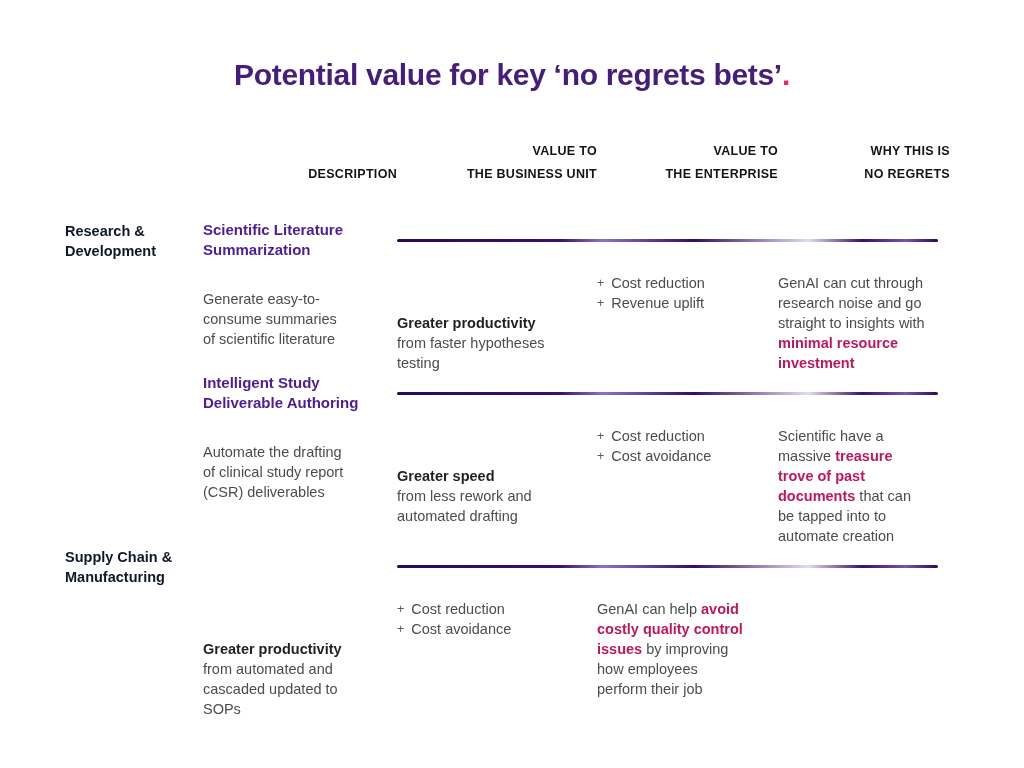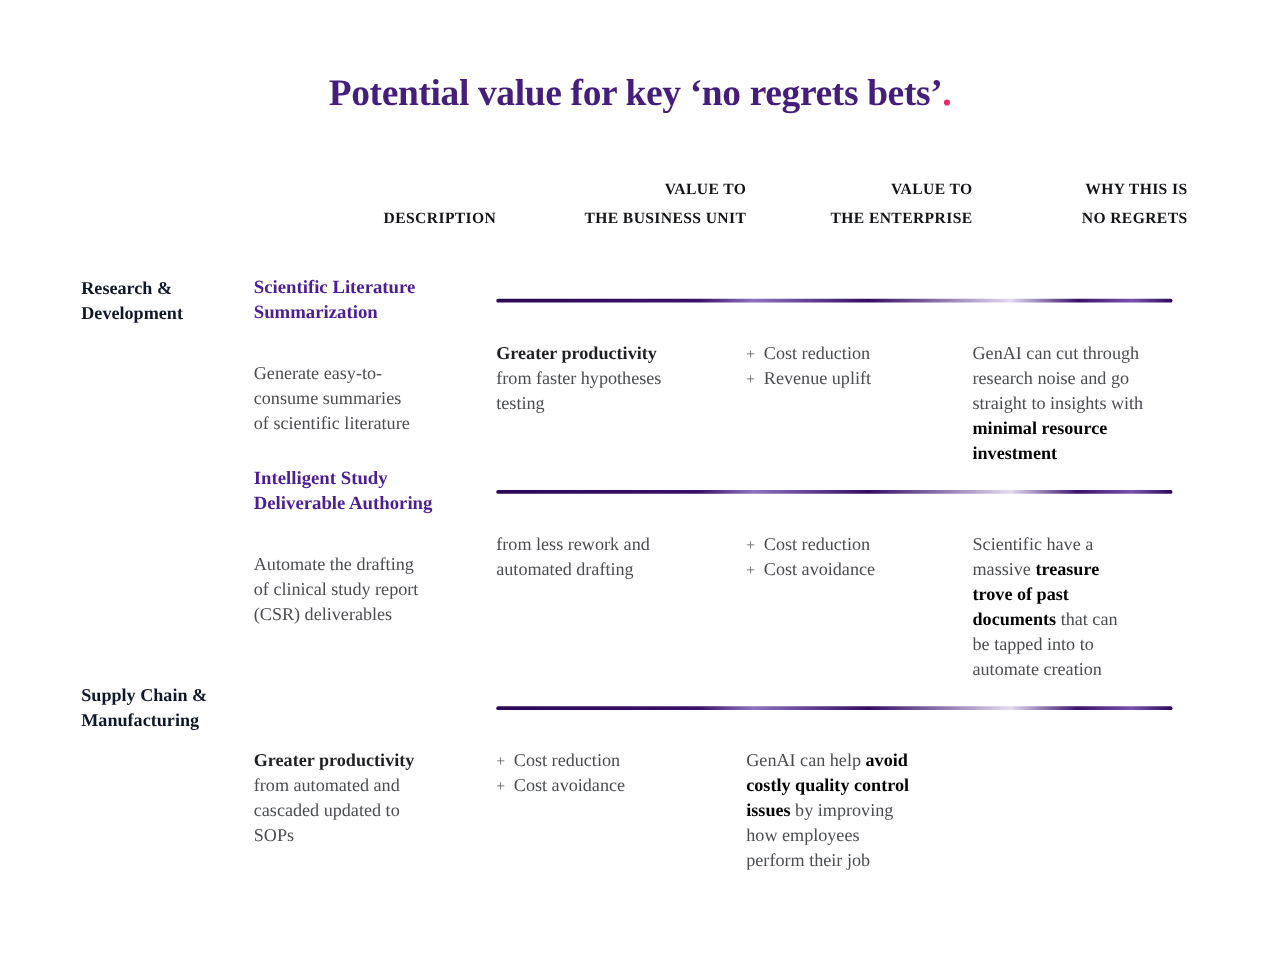--- a/index.html
+++ b/index.html
@@ -1,20 +1,20 @@
 <!DOCTYPE html>
 <html><head>
 <meta charset="utf-8">
 <style>
   html,body{margin:0;padding:0;background:#ffffff;}
   .slide{
     position:relative;
     width:1024px;height:768px;
     background:#ffffff;
-    font-family:Liberation Serif, serif;
+    font-family:Liberation Sans, sans-serif;
     overflow:hidden;
     -webkit-font-smoothing:antialiased;
   }
   .title{
     margin:0;
     padding-top:58px;
     text-align:center;
     font-size:30px;
     font-weight:700;
     letter-spacing:-0.3px;
@@ -57,21 +57,21 @@
       #e4daf2 76%, #3a1168 86%, #7a53ae 94%, #2c0857 100%);
   }
   .body{
     font-size:14.5px;
     line-height:20px;
     color:#4a4c50;
     white-space:pre-line;
   }
   .bold, .c4 .bold{
     font-weight:700;
-    color:#000000;
+    color:#be185d;
   }
   .group{
     font-weight:700;
     font-size:14.5px;
     line-height:20px;
     color:#0f172a;
     white-space:pre-line;
     padding-top:1px;
   }
   .usecase{
@@ -81,20 +81,21 @@
     line-height:20px;
     white-space:pre-line;
   }
   .desc{margin-top:29px;}
   .pad{padding-top:53px;}
   .bu-bold{
     font-weight:700;
     font-size:14.5px;
     line-height:20px;
     color:#1f2023;
+    margin-top:40px;
   }
   .plus-item{
     display:flex;
     align-items:flex-start;
     gap:7px;
   }
   .plus{
     font-size:12.5px;
     line-height:20px;
     color:#595b5f;
@@ -158,20 +159,21 @@
       <div class="divider"></div>
       <div class="group"></div>
       <div>
         <div class="usecase">Intelligent Study
 Deliverable Authoring</div>
         <div class="body desc">Automate the drafting
 of clinical study report
 (CSR) deliverables</div>
       </div>
       <div class="pad">
+        <div class="bu-bold">Greater speed</div>
         <div class="body">from less rework and
 automated drafting</div>
       </div>
       <div class="pad">
         <div class="plus-item">
             <span class="plus">+</span>
             <span class="body">Cost reduction</span>
           </div>
         <div class="plus-item">
             <span class="plus">+</span>

